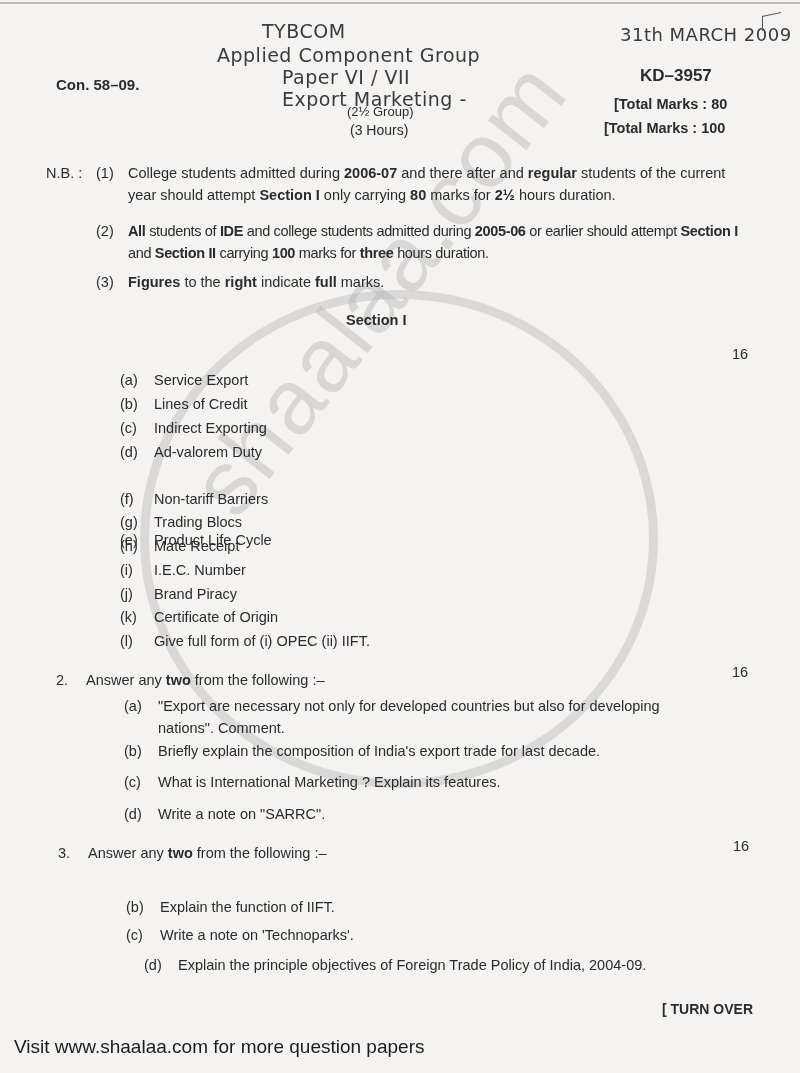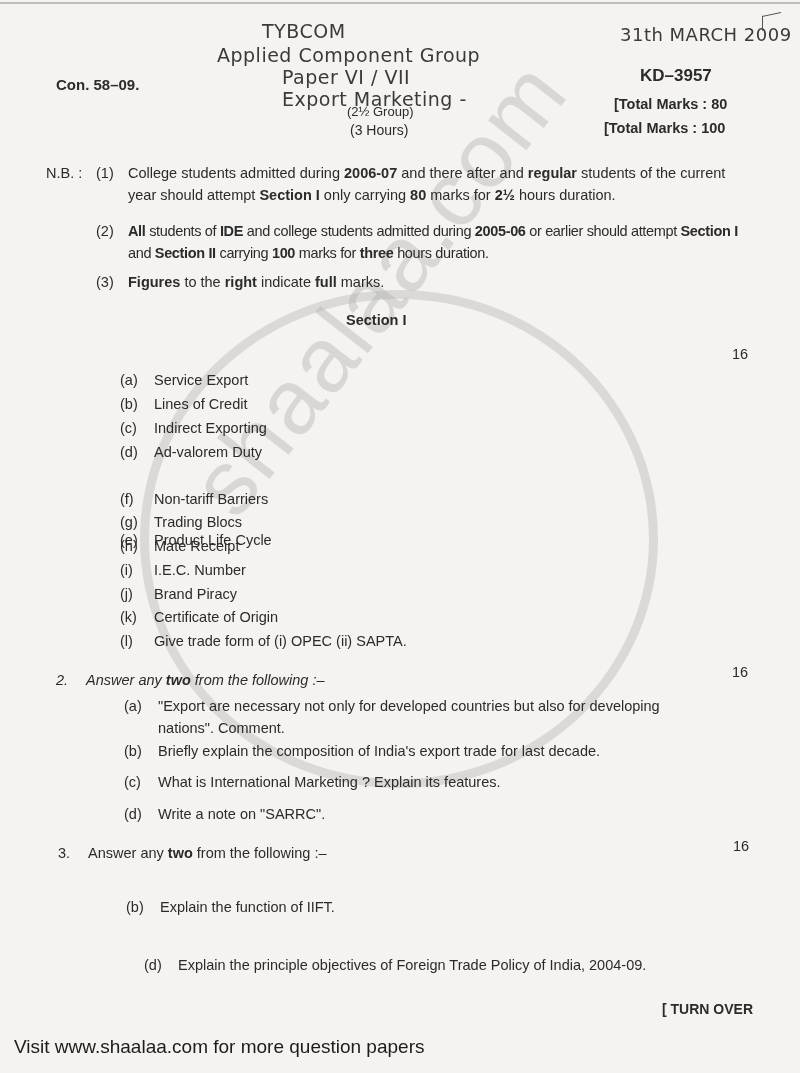--- a/index.html
+++ b/index.html
@@ -80,36 +80,37 @@
   <div class="abs q" style="left:120px;top:396px;"><span class="lbl">(b)</span><span>Lines of Credit</span></div>
   <div class="abs q" style="left:120px;top:420px;"><span class="lbl">(c)</span><span>Indirect Exporting</span></div>
   <div class="abs q" style="left:120px;top:444px;"><span class="lbl">(d)</span><span>Ad-valorem Duty</span></div>
   <div class="abs q" style="left:120px;top:487px;margin-top:45px;"><span class="lbl">(e)</span><span>Product Life Cycle</span></div>
   <div class="abs q" style="left:120px;top:491px;"><span class="lbl">(f)</span><span>Non-tariff Barriers</span></div>
   <div class="abs q" style="left:120px;top:514px;"><span class="lbl">(g)</span><span>Trading Blocs</span></div>
   <div class="abs q" style="left:120px;top:538px;"><span class="lbl">(h)</span><span>Mate Receipt</span></div>
   <div class="abs q" style="left:120px;top:562px;"><span class="lbl">(i)</span><span>I.E.C. Number</span></div>
   <div class="abs q" style="left:120px;top:586px;"><span class="lbl">(j)</span><span>Brand Piracy</span></div>
   <div class="abs q" style="left:120px;top:609px;"><span class="lbl">(k)</span><span>Certificate of Origin</span></div>
-  <div class="abs q" style="left:120px;top:633px;"><span class="lbl">(l)</span><span>Give trade form of  (i) OPEC  (ii) SAPTA.</span></div>
+  <div class="abs q" style="left:120px;top:633px;"><span class="lbl">(l)</span><span>Give full form of  (i) OPEC  (ii) IIFT.</span></div>
 
-  <div class="abs q" style="left:56px;top:672px;font-style:italic;">
+  <div class="abs q" style="left:56px;top:672px;">
     <span style="display:inline-block;width:30px;">2.</span><span>Answer any </span><b>two</b><span> from the following :–</span>
   </div>
   <div class="abs marks" style="left:732px;top:664px;">16</div>
 
   <div class="abs q" style="left:124px;top:698px;"><span class="lbl">(a)</span><span>"Export are necessary not only for developed countries but also for developing</span></div>
   <div class="abs q" style="left:158px;top:720px;">nations". Comment.</div>
   <div class="abs q" style="left:124px;top:774px;"><span class="lbl">(c)</span><span>What is International Marketing ? Explain its features.</span></div>
   <div class="abs q" style="left:124px;top:743px;"><span class="lbl">(b)</span><span>Briefly explain the composition of India's export trade for last decade.</span></div>
   <div class="abs q" style="left:124px;top:806px;"><span class="lbl">(d)</span><span>Write a note on "SARRC".</span></div>
 
   <div class="abs q" style="left:58px;top:845px;">
     <span style="display:inline-block;width:30px;">3.</span><span>Answer any </span><b>two</b><span> from the following :–</span>
   </div>
   <div class="abs marks" style="left:733px;top:838px;">16</div>
 
   <div class="abs q" style="left:126px;top:899px;"><span class="lbl">(b)</span><span>Explain the function of IIFT.</span></div>
+  <div class="abs q" style="left:126px;top:927px;"><span class="lbl">(c)</span><span>Write a note on 'Technoparks'.</span></div>
   <div class="abs q" style="left:144px;top:957px;"><span class="lbl">(d)</span><span>Explain the principle objectives of Foreign Trade Policy of India, 2004-09.</span></div>
 
   <div class="abs q bold" style="left:662px;top:1001px;font-size:14px;">[ TURN OVER</div>
   <div class="abs footer" style="left:14px;top:1036px;">Visit www.shaalaa.com for more question papers</div>
 </div>
 
 </body></html>

